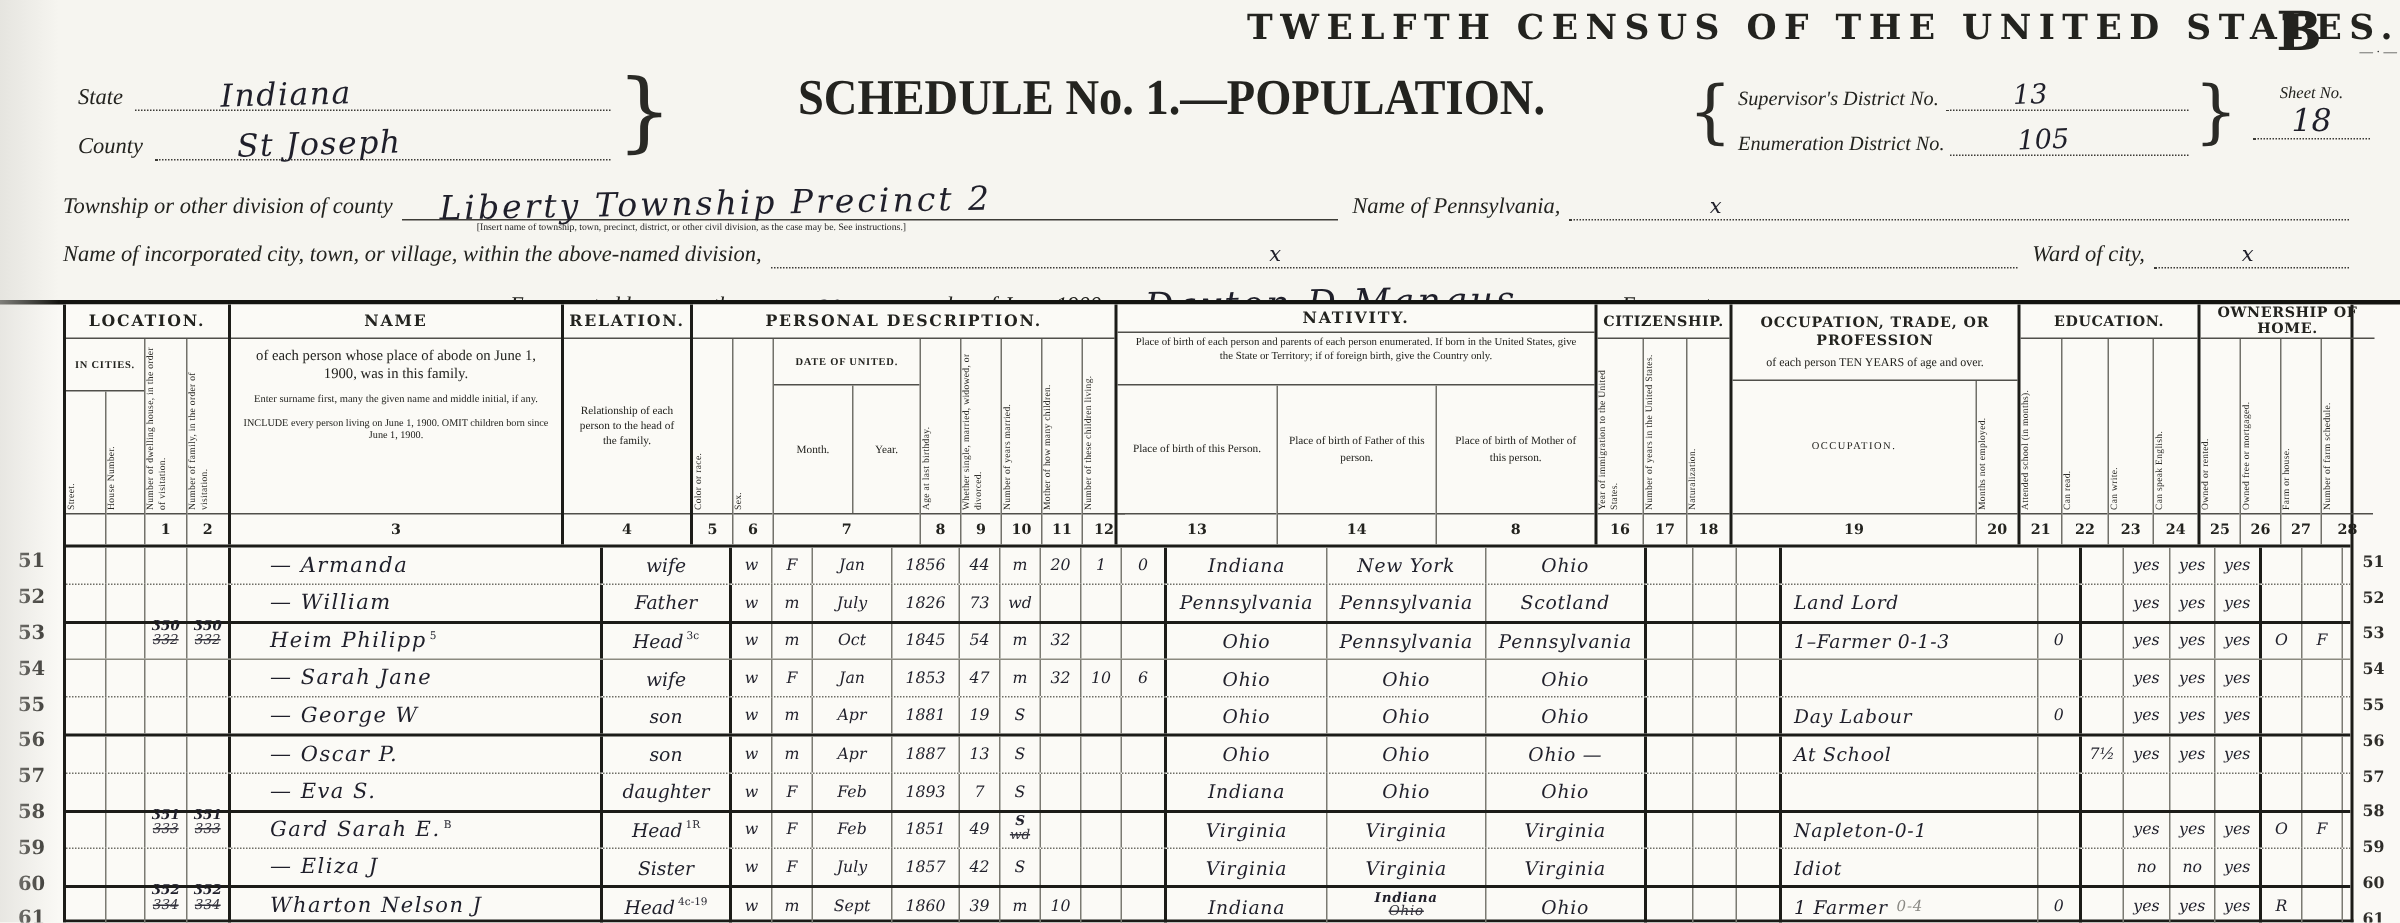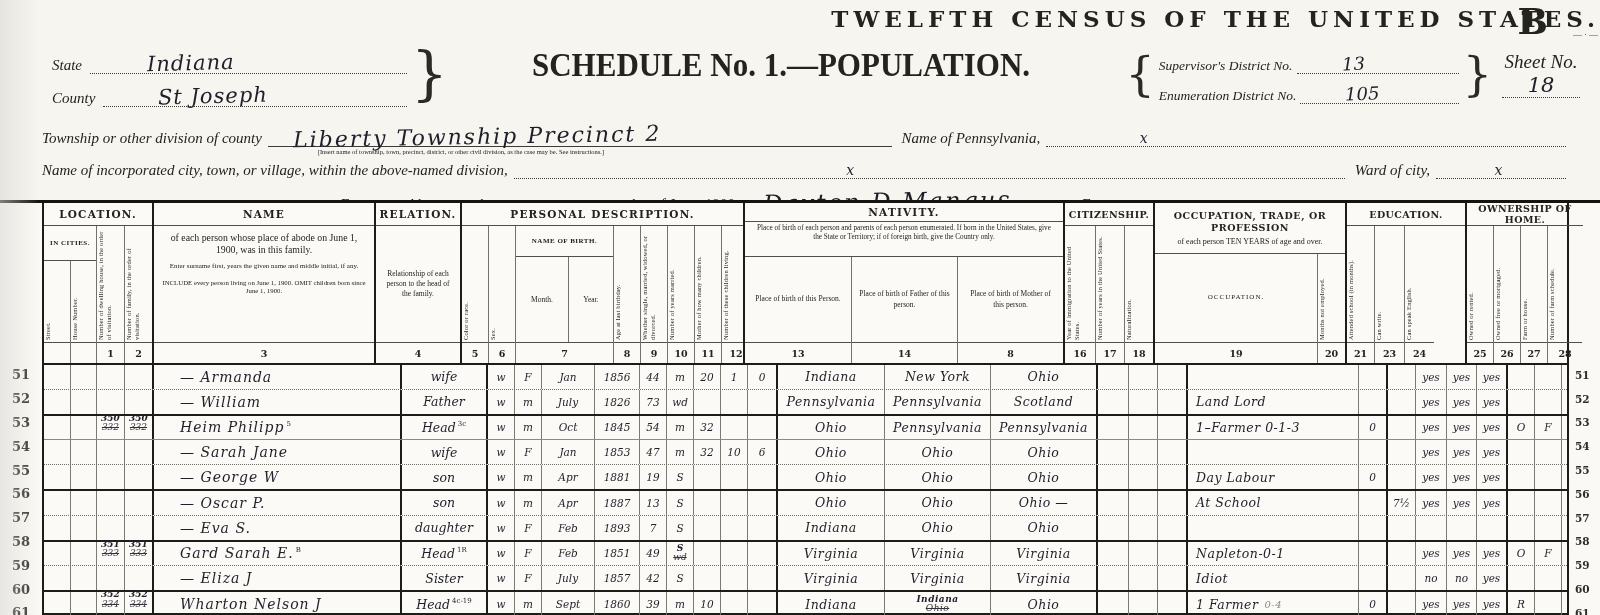--- a/index.html
+++ b/index.html
@@ -40,21 +40,21 @@
   .schedule-title{
     margin:10px 0 0 0;font-size:31px;font-weight:bold;letter-spacing:0px;
     font-family:"Liberation Serif", serif; transform:scaleY(1.08);
   }
   .hg-right{width:470px;display:flex;align-items:center;justify-content:flex-end;}
   .district-lines{width:300px;}
   .dline{display:flex;align-items:flex-end;height:30px;}
   .dline .plabel{font-style:italic;font-size:13.5px;white-space:nowrap;padding-right:4px;}
   .hw-mid{position:absolute;left:28%;bottom:-1px;font-size:18px;white-space:nowrap;transform:rotate(-2deg);}
   .sheet-col{width:78px;text-align:center;padding-left:6px;}
-  .sheet-col .plabel{font-style:italic;font-size:19px;display:block;}
+  .sheet-col .plabel{font-style:italic;font-size:11px;display:block;}
   .sheet-col .hw{font-size:21px;display:block;border-bottom:1px dotted #3c3b36;}
   
   .form-line{display:flex;align-items:flex-end;padding:0 34px 0 42px;position:relative;}
   .form-line .plabel{font-style:italic;font-size:15px;white-space:nowrap;padding-right:6px;}
   .township-line{height:36px;}
   .township-seg{flex:1.2;border-bottom:1px solid #3c3b36;position:relative;height:100%;}
   .township-note{position:absolute;left:8%;bottom:-9px;font-size:6.5px;font-style:normal;color:#222;white-space:nowrap;}
   .hw-township{position:absolute;left:4%;bottom:-3px;font-size:22px;white-space:nowrap;letter-spacing:2px;transform:rotate(-1deg);}
   .inst-label{padding-left:10px;}
   .inst-seg{flex:1;border-bottom:1px dotted #3c3b36;position:relative;height:100%;}
@@ -276,21 +276,21 @@
               <div class="vlabel">Number of family, in the order of visitation.</div>
               <div class="cnum">2</div>
             </div>
           </div>
         </div>
 
         <div class="group" style="width:220px">
           <div class="gtitle">NAME</div>
           <div class="namebody">
             <p class="ndesc1">of each person whose place of abode on June 1, 1900, was in this family.</p>
-            <p class="ndesc2">Enter surname first, years the given name and middle initial, if any.</p>
+            <p class="ndesc2">Enter surname first, many the given name and middle initial, if any.</p>
             <p class="ndesc3">INCLUDE every person living on June 1, 1900.  OMIT children born since June 1, 1900.</p>
           </div>
           <div class="cnum">3</div>
         </div>
 
         <div class="group" style="width:84px">
           <div class="gtitle">RELATION.</div>
           <div class="relbody">Relationship of each person to the head of the family.</div>
           <div class="cnum">4</div>
         </div>
@@ -300,21 +300,21 @@
           <div class="gbody">
             <div class="leaf" style="width:26px">
               <div class="vlabel">Color or race.</div>
               <div class="cnum">5</div>
             </div>
             <div class="leaf" style="width:26px">
               <div class="vlabel">Sex.</div>
               <div class="cnum">6</div>
             </div>
             <div class="dobgrp" style="width:97px">
-              <div class="dobtitle">NAME OF BIRTH.</div>
+              <div class="dobtitle">DATE OF UNITED.</div>
               <div class="dobbody">
                 <div class="doblabel" style="width:52px">Month.</div>
                 <div class="doblabel" style="width:44px">Year.</div>
               </div>
               <div class="cnum">7</div>
             </div>
             <div class="leaf" style="width:26px">
               <div class="vlabel">Age at last birthday.</div>
               <div class="cnum">8</div>
             </div>
@@ -390,20 +390,24 @@
             </div>
           </div>
         </div>
 
         <div class="group" style="width:118px">
           <div class="gtitle cond">EDUCATION.</div>
           <div class="gbody">
             <div class="leaf" style="width:27px">
               <div class="vlabel">Attended school (in months).</div>
               <div class="cnum">21</div>
+            </div>
+            <div class="leaf" style="width:30px">
+              <div class="vlabel">Can read.</div>
+              <div class="cnum">22</div>
             </div>
             <div class="leaf" style="width:29px">
               <div class="vlabel">Can write.</div>
               <div class="cnum">23</div>
             </div>
             <div class="leaf" style="width:29px">
               <div class="vlabel">Can speak English.</div>
               <div class="cnum">24</div>
             </div>
           </div>

